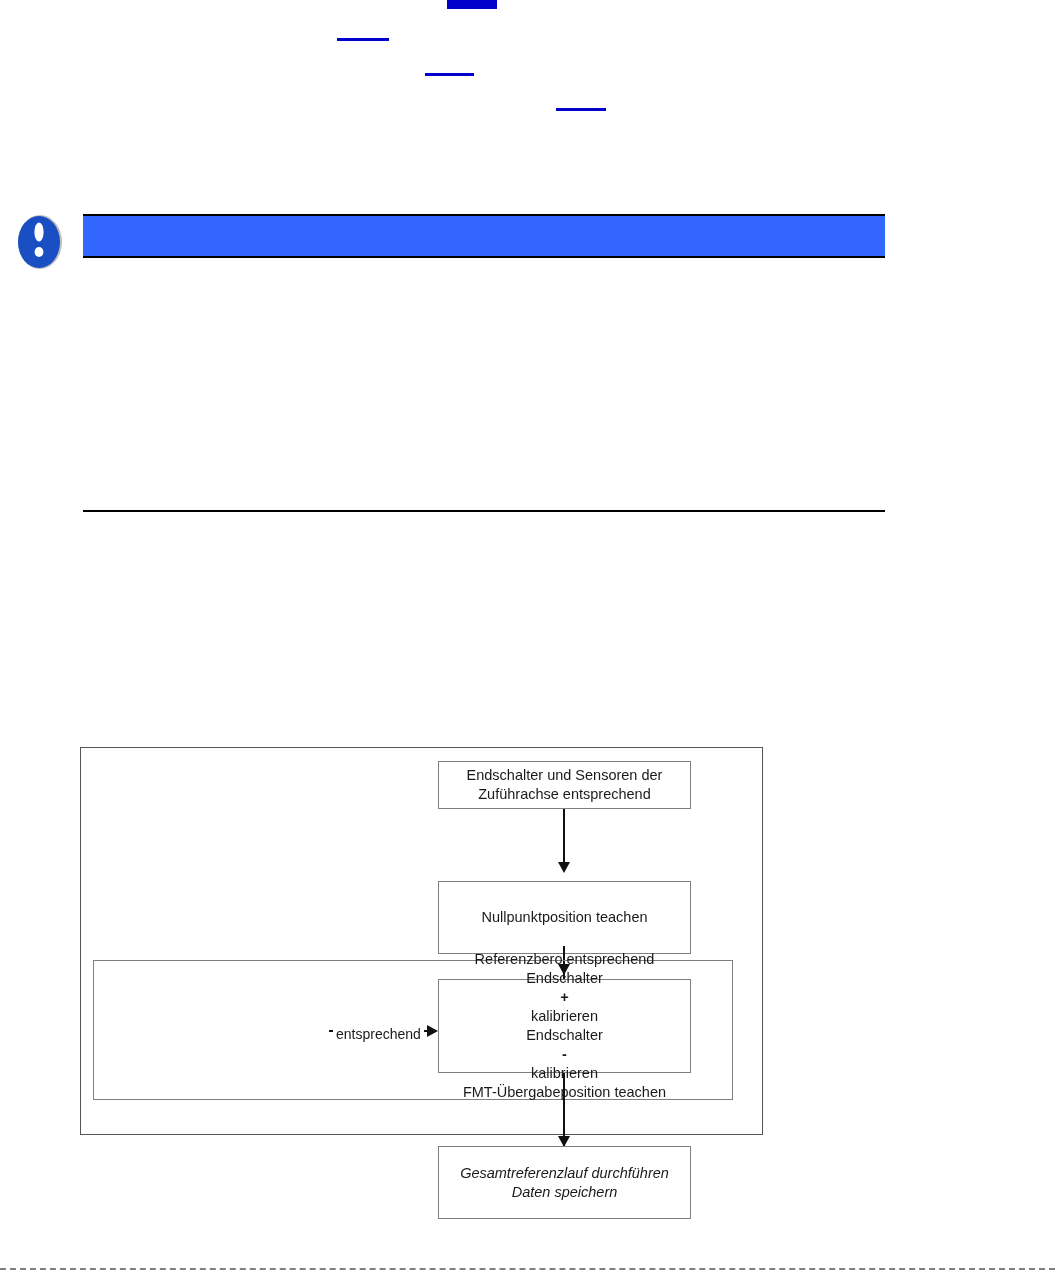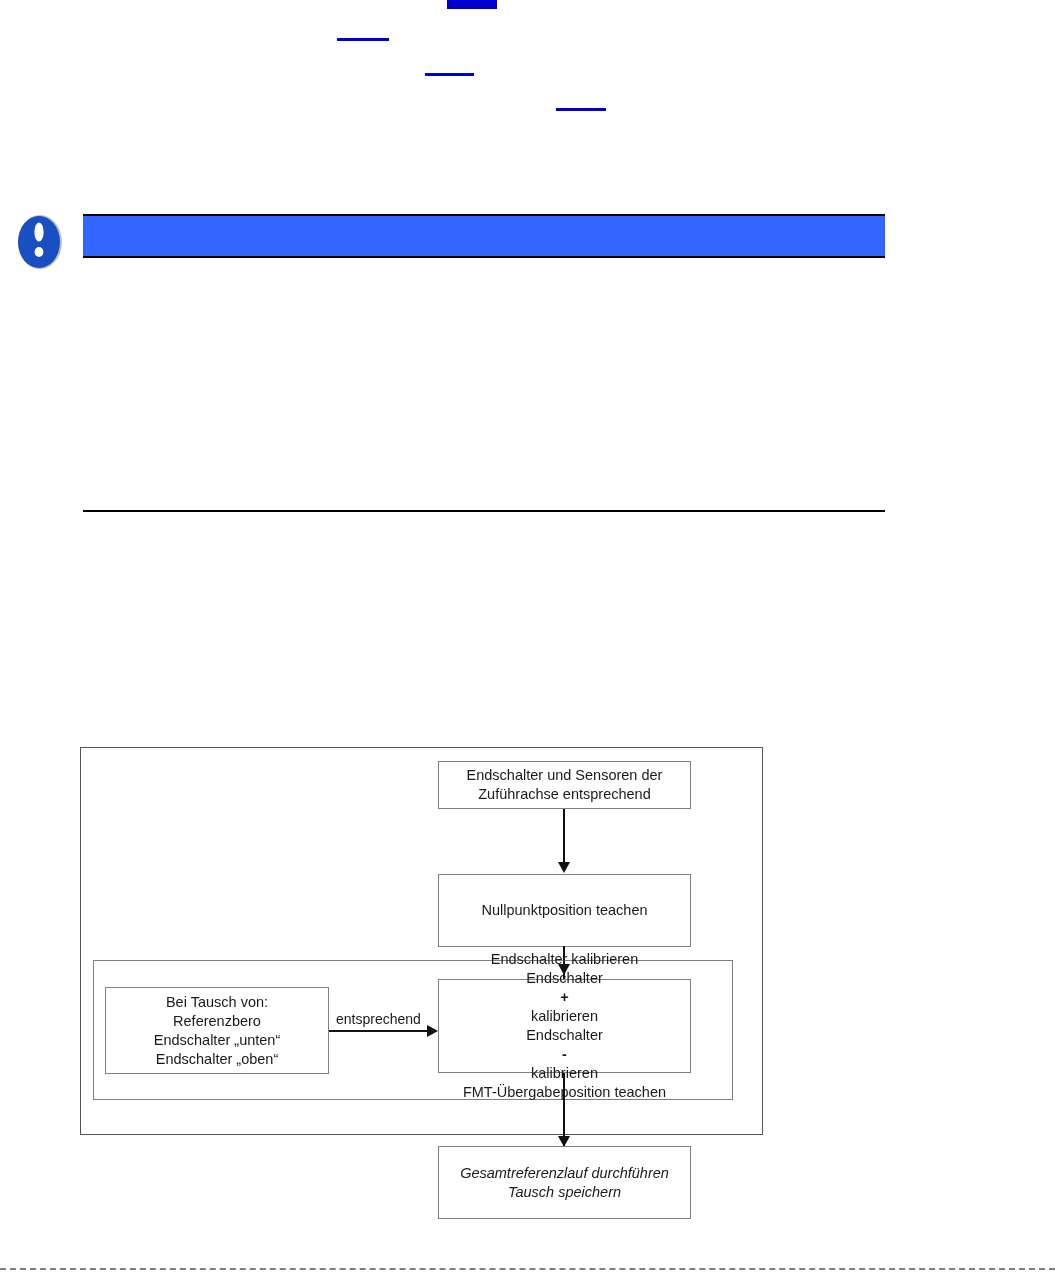--- a/index.html
+++ b/index.html
@@ -188,68 +188,60 @@
     <div class="fbox" style="left:357px; top:13px; width:253px; height:48px;">
       <div>
         <span>Endschalter und Sensoren der</span>
         <span>Zuführachse entsprechend</span>
       </div>
     </div>
 
     <div class="connector conn-v" style="left:482px; top:61px; height:62px;"></div>
     <div class="arrow-down" style="left:477px; top:114px;"></div>
 
-    <div class="fbox" style="left:357px; top:126px; width:253px; height:73px;">
+    <div class="fbox" style="left:357px; top:133px; width:253px; height:73px;">
       <div>
         <span>Nullpunktposition teachen</span>
       </div>
     </div>
 
     <div class="connector conn-v" style="left:482px; top:198px; height:33px;"></div>
     <div class="arrow-down" style="left:477px; top:216px;"></div>
 
     <div class="group-box" style="left:12px; top:212px; width:640px; height:140px;"></div>
 
-    <div class="fbox" style="left:24px; top:239px; width:224px; height:87px;">
-      <div>
-        <span>Bei Tausch von:</span>
-        <span>Referenzbero</span>
-        <span>Endschalter „unten“</span>
-        <span>Endschalter „oben“</span>
-      </div>
-    </div>
 
     <div class="connector conn-h" style="left:248px; top:282px; width:100px;"></div>
     <div class="arrow-right" style="left:346px; top:277px;"></div>
-    <div class="edge-label" style="left:252px; top:263px;">entsprechend</div>
+    <div class="edge-label" style="left:252px; top:278px;">entsprechend</div>
 
     <div class="fbox" style="left:357px; top:231px; width:253px; height:94px;">
       <div>
-        <span>Endschalter kalibrieren</span>
+        <span>Referenzbero entsprechend</span>
         <span>
             <span>Endschalter </span>
             <span class="bold-sym">+</span>
             <span> kalibrieren</span>
           </span>
         <span>
             <span>Endschalter </span>
             <span class="bold-sym">-</span>
             <span> kalibrieren</span>
           </span>
         <span>FMT-Übergabeposition teachen</span>
       </div>
     </div>
 
     <div class="connector conn-v" style="left:482px; top:325px; height:73px;"></div>
     <div class="arrow-down" style="left:477px; top:388px;"></div>
 
     <div class="fbox" style="left:357px; top:398px; width:253px; height:73px;font-style:italic;">
       <div>
         <span>Gesamtreferenzlauf durchführen</span>
-        <span>Tausch speichern</span>
+        <span>Daten speichern</span>
       </div>
     </div>
 
   </div>
 
   <div class="footer-rule"></div>
 
 </div>
 
 </body></html>

